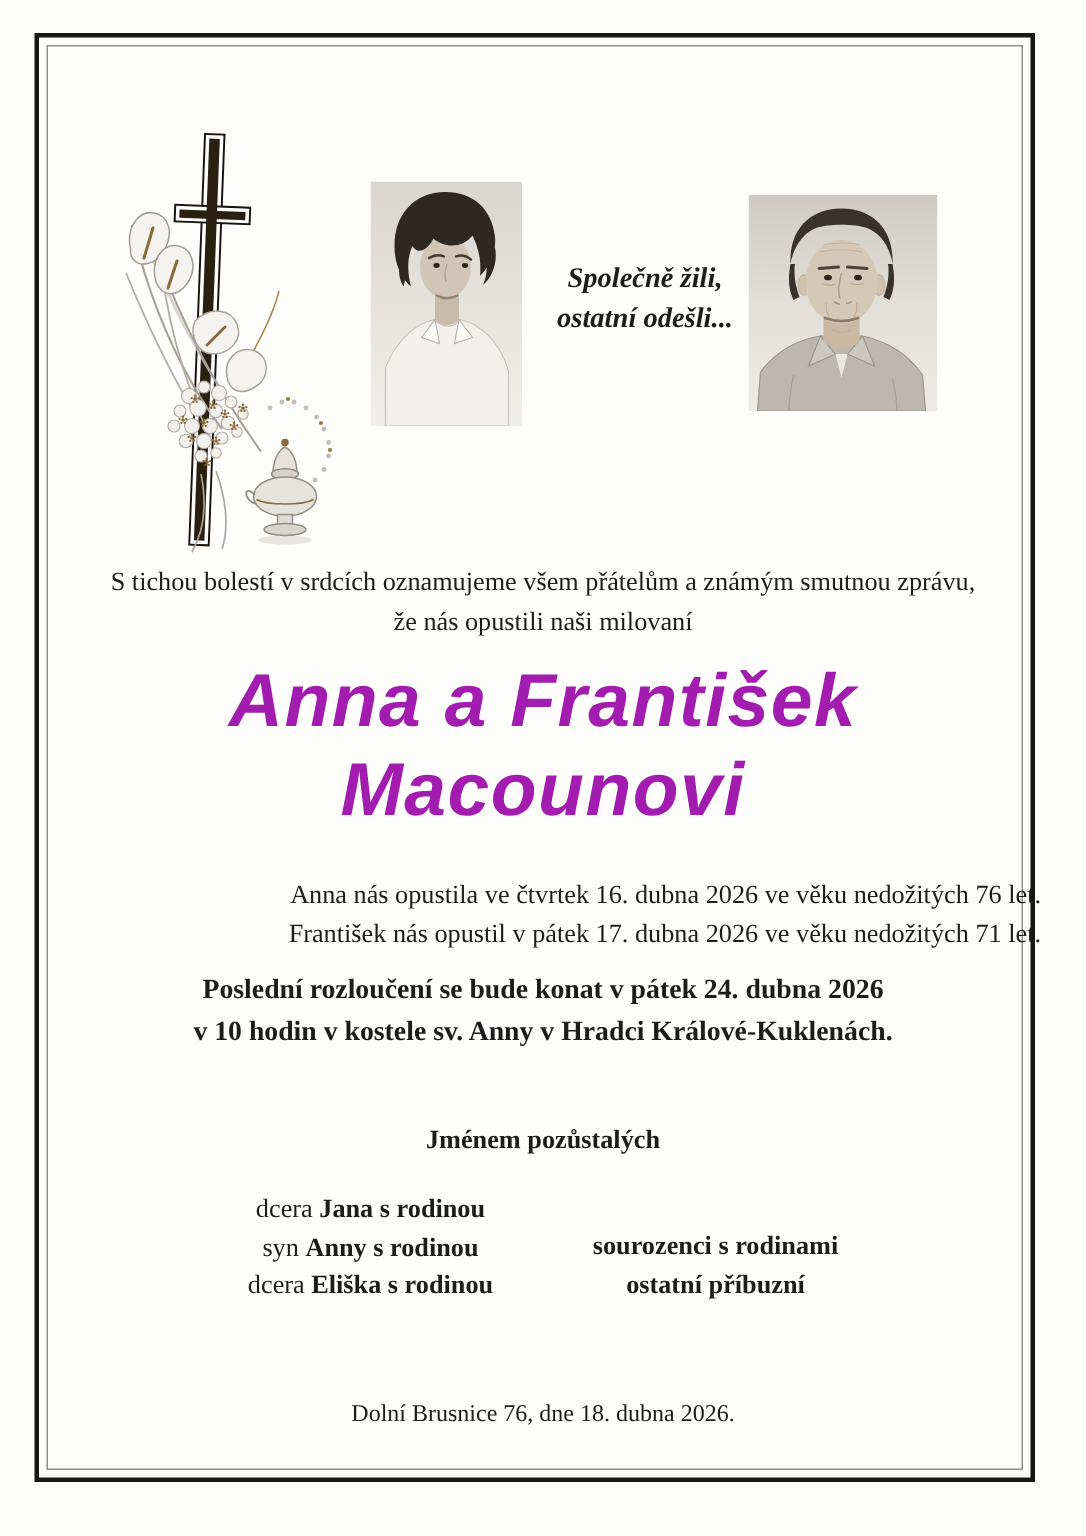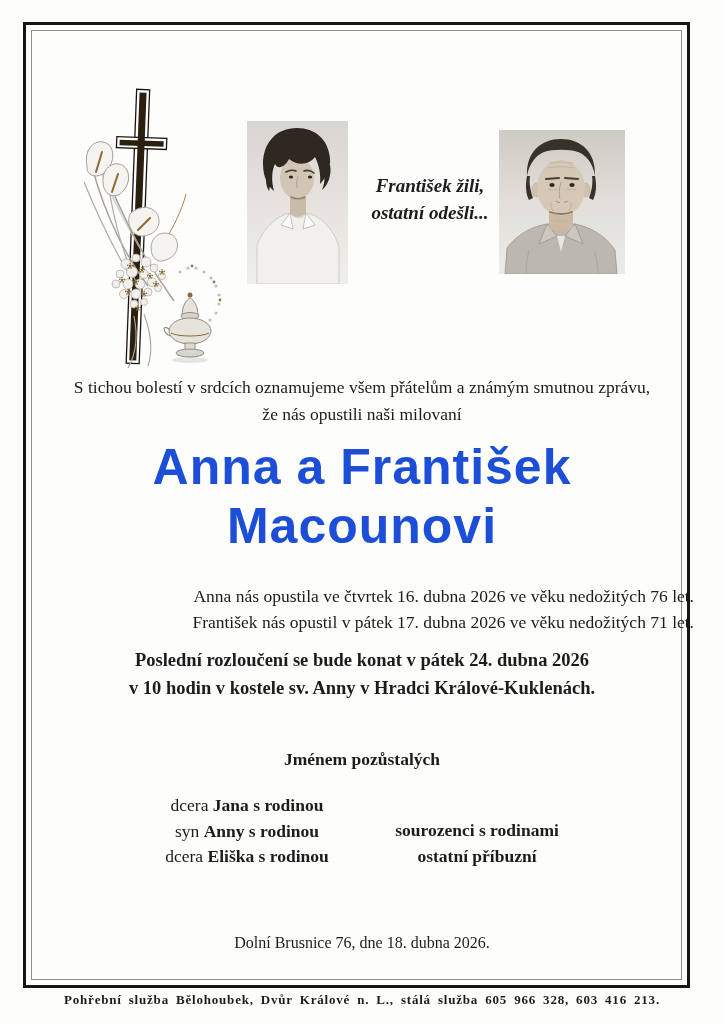--- a/index.html
+++ b/index.html
@@ -21,22 +21,22 @@
   .motto{
     position:absolute;left:344px;top:172px;width:172px;text-align:center;
     font-style:italic;font-weight:bold;font-size:19px;line-height:27px;
   }
   .announcement{
     position:absolute;left:30px;top:374px;width:664px;text-align:center;
     font-size:17.5px;line-height:27px;
   }
   .names{
     position:absolute;left:30px;top:438px;width:664px;text-align:center;margin:0;
-    font-family:"Liberation Sans", sans-serif;font-weight:bold;
-    font-size:50px;line-height:59px;letter-spacing:1px;color:#1d4ed8;
+    font-family:"Liberation Sans", sans-serif;font-weight:bold;font-style:italic;
+    font-size:50px;line-height:59px;letter-spacing:1px;color:#a21caf;
   }
   .dates{
     position:absolute;left:30px;top:583px;width:664px;text-align:right;
     font-size:17.5px;line-height:26px;
   }
   .ceremony{
     position:absolute;left:30px;top:646px;width:664px;text-align:center;
     font-size:18.5px;line-height:28px;font-weight:bold;
   }
   .mourners-heading{
@@ -187,21 +187,21 @@
     <path d="M22,48 C18,55 18,64 22,70 C24,63 24,54 25,49 Z" fill="#2e2722"></path>
     <path d="M39,51 q5,-3 10,-1" stroke="#40372e" stroke-width="1.6" fill="none" stroke-linecap="round"></path>
     <path d="M57,50 q5,-2 10,2" stroke="#40372e" stroke-width="1.6" fill="none" stroke-linecap="round"></path>
     <ellipse cx="44" cy="56" rx="2.1" ry="1.6" fill="#2a241f"></ellipse>
     <ellipse cx="63" cy="56" rx="2.1" ry="1.6" fill="#2a241f"></ellipse>
     <path d="M51,55 q-2.5,8 -0.5,12" stroke="#b3a28f" stroke-width="1" fill="none"></path>
     <path d="M44,76 q7,3.5 14,0" stroke="#977f6c" stroke-width="1.6" fill="none" stroke-linecap="round"></path>
   </svg>
 
   <div class="motto">
-    <div>František žili,</div>
+    <div>Společně žili,</div>
     <div>ostatní odešli...</div>
   </div>
 
   <svg class="photo photo-frantisek" viewBox="0 0 126 144" xmlns="http://www.w3.org/2000/svg">
     <defs>
       <linearGradient id="mbg" x1="0" y1="0" x2="0" y2="1">
         <stop offset="0" stop-color="#cecbc5"></stop>
         <stop offset="0.5" stop-color="#e2dfda"></stop>
         <stop offset="1" stop-color="#edebe7"></stop>
       </linearGradient>
@@ -265,15 +265,14 @@
     <div><span>dcera</span> <b>Eliška s rodinou</b></div>
   </div>
 
   <div class="mourners-right">
     <div>sourozenci s rodinami</div>
     <div>ostatní příbuzní</div>
   </div>
 
   <div class="place-date">Dolní Brusnice 76, dne 18. dubna 2026.</div>
 
-  <div class="footer">Pohřební služba Bělohoubek, Dvůr Králové n. L., stálá služba 605 966 328, 603 416 213.</div>
 
 </div>
 
 </body></html>

